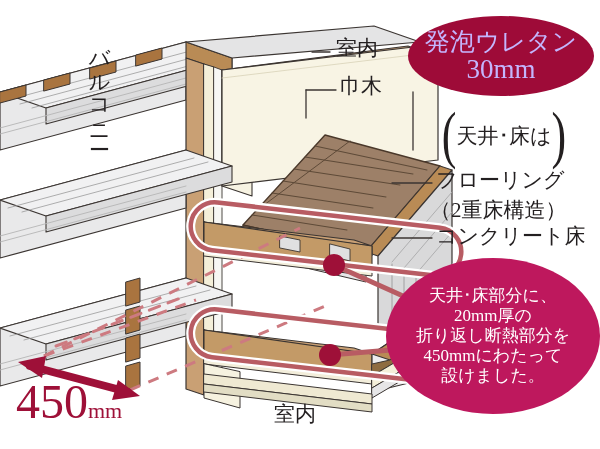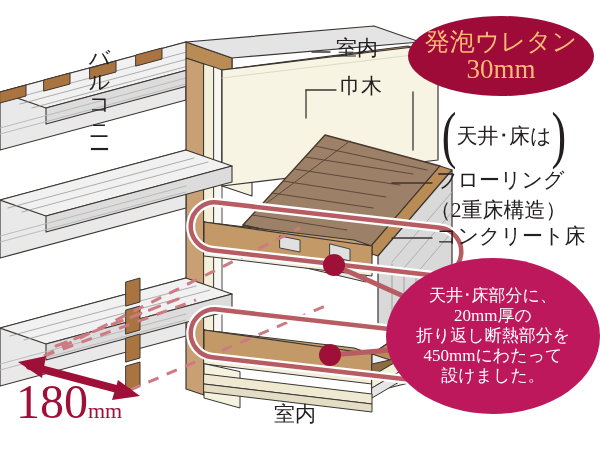--- a/index.html
+++ b/index.html
@@ -19,21 +19,21 @@
   .vlabel{
     writing-mode:vertical-rl;
     text-orientation:upright;
     letter-spacing:2px;
   }
 
   .badge{
     position:absolute;
     display:flex;flex-direction:column;
     align-items:center;justify-content:center;
-    color:#fdba74;text-align:center;
+    color:#c4b5fd;text-align:center;
     border-radius:50%;
     line-height:1.05;
   }
   .badge-l1{display:block;}
   .badge-l2{display:block;}
 
   .bubble{
     position:absolute;
     display:flex;flex-direction:column;
     align-items:center;justify-content:center;
@@ -310,19 +310,19 @@
 
   <div class="bubble" style="left:386px;top:258px;width:214px;height:156px;background:#be185d;">
     <span style="font-size:17px;">天井･床部分に、</span>
     <span style="font-size:17px;">20mm厚の</span>
     <span style="font-size:17px;">折り返し断熱部分を</span>
     <span style="font-size:17px;">450mmにわたって</span>
     <span style="font-size:17px;">設けました。</span>
   </div>
 
   <div style="position:absolute;left:16px;top:378px;display:flex;align-items:baseline;color:#9e1038;">
-    <span style="font-size:48px;line-height:1;">180</span>
+    <span style="font-size:48px;line-height:1;">450</span>
     <span style="font-size:22px;line-height:1;">mm</span>
   </div>
 
   <div class="txt lbl-serif" style="left:274px;top:404px;font-size:21px;">室内</div>
 
 </div>
 
 </body></html>

